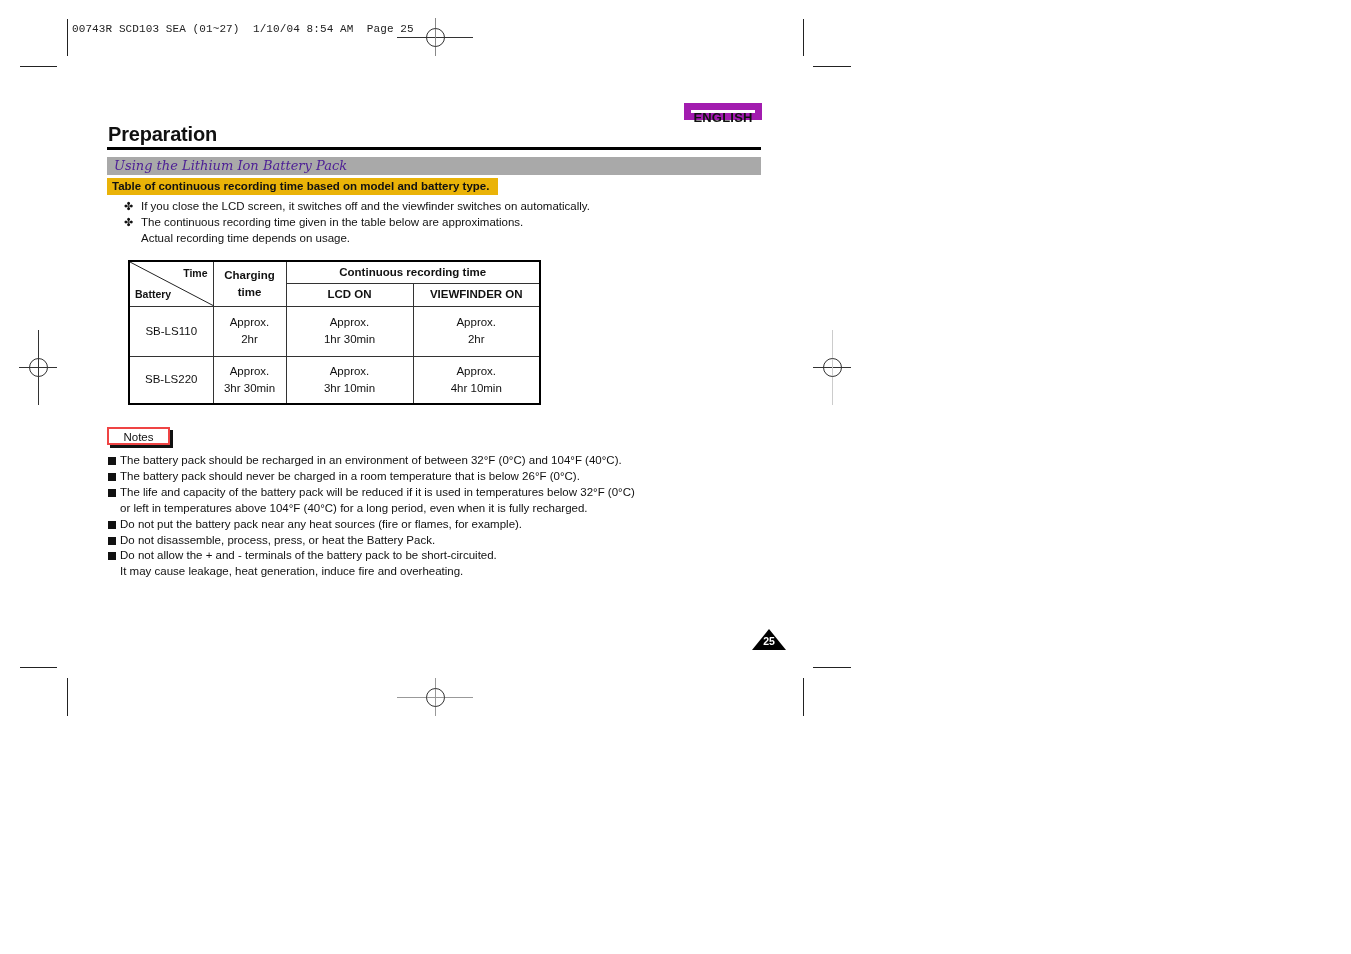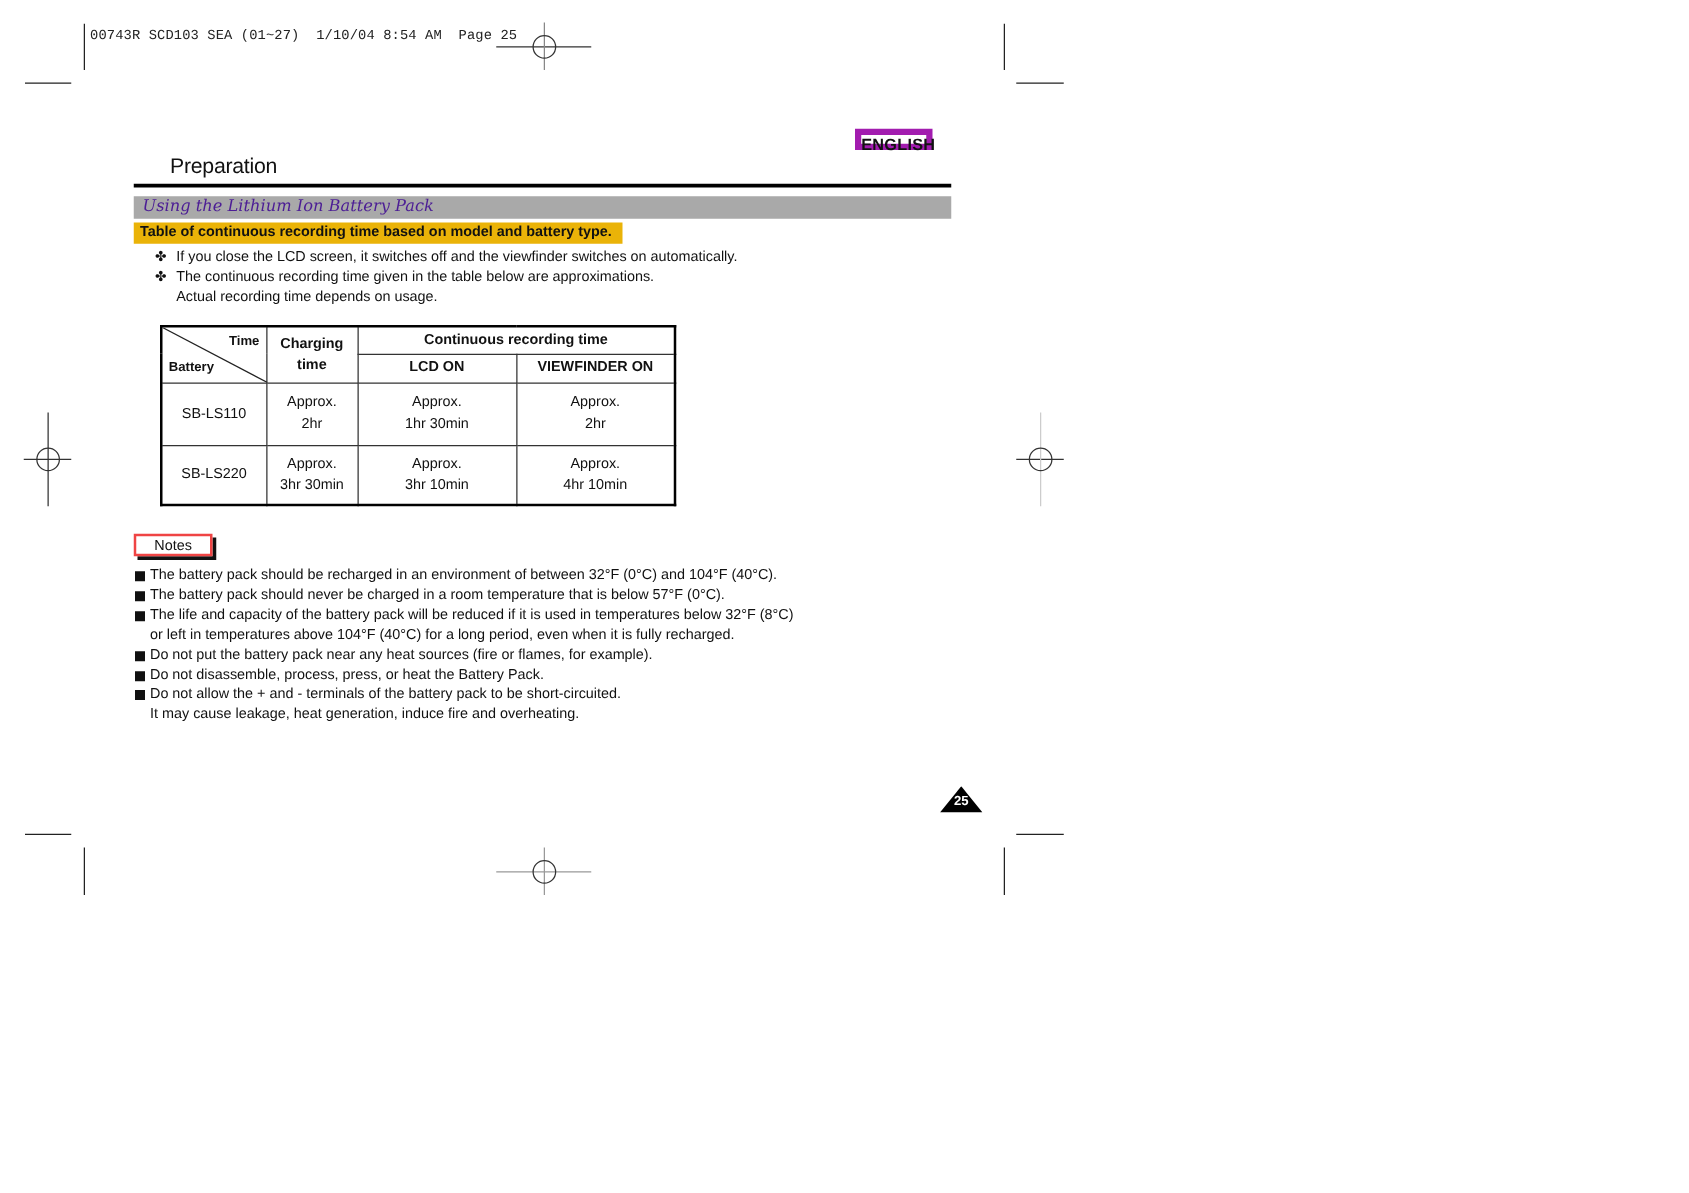--- a/index.html
+++ b/index.html
@@ -8,23 +8,23 @@
     .vline { position: absolute; width: 1px; background: #222; }
     .hline { position: absolute; height: 1px; background: #222; }
 
     .slug { position: absolute; left: 72px; top: 23px; font-family: "Liberation Mono", monospace; font-size: 11px; color: #222; white-space: pre; letter-spacing: 0.1px; }
 
     .reg { position: absolute; }
     .reg .h { position: absolute; height: 1px; background: #333; }
     .reg .v { position: absolute; width: 1px; background: #333; }
     .reg .c { position: absolute; border: 1px solid #333; border-radius: 50%; }
 
-    .lang-badge { position: absolute; left: 684px; top: 103px; width: 62px; height: 17px; border: 5px solid #a21caf; font-weight: bold; font-size: 13px; text-align: center; line-height: 15px; letter-spacing: 0.2px; }
+    .lang-badge { position: absolute; left: 684px; top: 103px; width: 78px; height: 17px; border: 7px solid #a21caf; font-weight: bold; font-size: 13px; text-align: center; line-height: 15px; letter-spacing: 0.2px; }
 
-    .page-title { position: absolute; left: 108px; top: 123px; font-size: 17px; font-weight: normal; letter-spacing: -0.2px; margin-left: 28px; }
+    .page-title { position: absolute; left: 108px; top: 123px; font-size: 20px; font-weight: bold; letter-spacing: -0.2px; }
     .title-rule { position: absolute; left: 107px; top: 147px; width: 654px; height: 3px; background: #000; }
 
     .section-bar { position: absolute; left: 107px; top: 157px; width: 654px; height: 18px; background: #a9a9a9; }
     .section-bar span { position: absolute; left: 7px; top: 0px; font-family: "DejaVu Serif", serif; font-style: italic; font-size: 13px; line-height: 18px; color: #4c1d95; }
 
     .sub-bar { position: absolute; left: 107px; top: 178px; width: 391px; height: 17px; background: #eab308; }
     .sub-bar span { position: absolute; left: 5px; top: 0; font-size: 11.5px; font-weight: bold; line-height: 17px; }
 
     .intro { position: absolute; left: 124px; font-size: 11.5px; line-height: 16px; }
     .intro .mark { display: inline-block; width: 17px; font-size: 11px; }
@@ -150,22 +150,22 @@
           <div>4hr 10min</div>
         </td>
   </tr>
 </tbody>
   </table>
 
 <div class="notes-box">Notes</div>
 
 <ul class="notes">
   <li><span class="sq"></span><span>The battery pack should be recharged in an environment of between 32°F (0°C) and 104°F (40°C).</span></li>
-  <li><span class="sq"></span><span>The battery pack should never be charged in a room temperature that is below 57°F (0°C).</span></li>
-  <li><span class="sq"></span><span>The life and capacity of the battery pack will be reduced if it is used in temperatures below 32°F (8°C)</span><br><span>or left in temperatures above 104°F (40°C) for a long period, even when it is fully recharged.</span></li>
+  <li><span class="sq"></span><span>The battery pack should never be charged in a room temperature that is below 26°F (0°C).</span></li>
+  <li><span class="sq"></span><span>The life and capacity of the battery pack will be reduced if it is used in temperatures below 32°F (0°C)</span><br><span>or left in temperatures above 104°F (40°C) for a long period, even when it is fully recharged.</span></li>
   <li><span class="sq"></span><span>Do not put the battery pack near any heat sources (fire or flames, for example).</span></li>
   <li><span class="sq"></span><span>Do not disassemble, process, press, or heat the Battery Pack.</span></li>
   <li><span class="sq"></span><span>Do not allow the + and - terminals of the battery pack to be short-circuited.</span><br><span>It may cause leakage, heat generation, induce fire and overheating.</span></li>
 </ul>
 
 <div class="page-num">
   <svg width="34" height="21">
       <polygon points="17,0 34,21 0,21" fill="#000"></polygon>
     </svg>
   <span>25</span>

